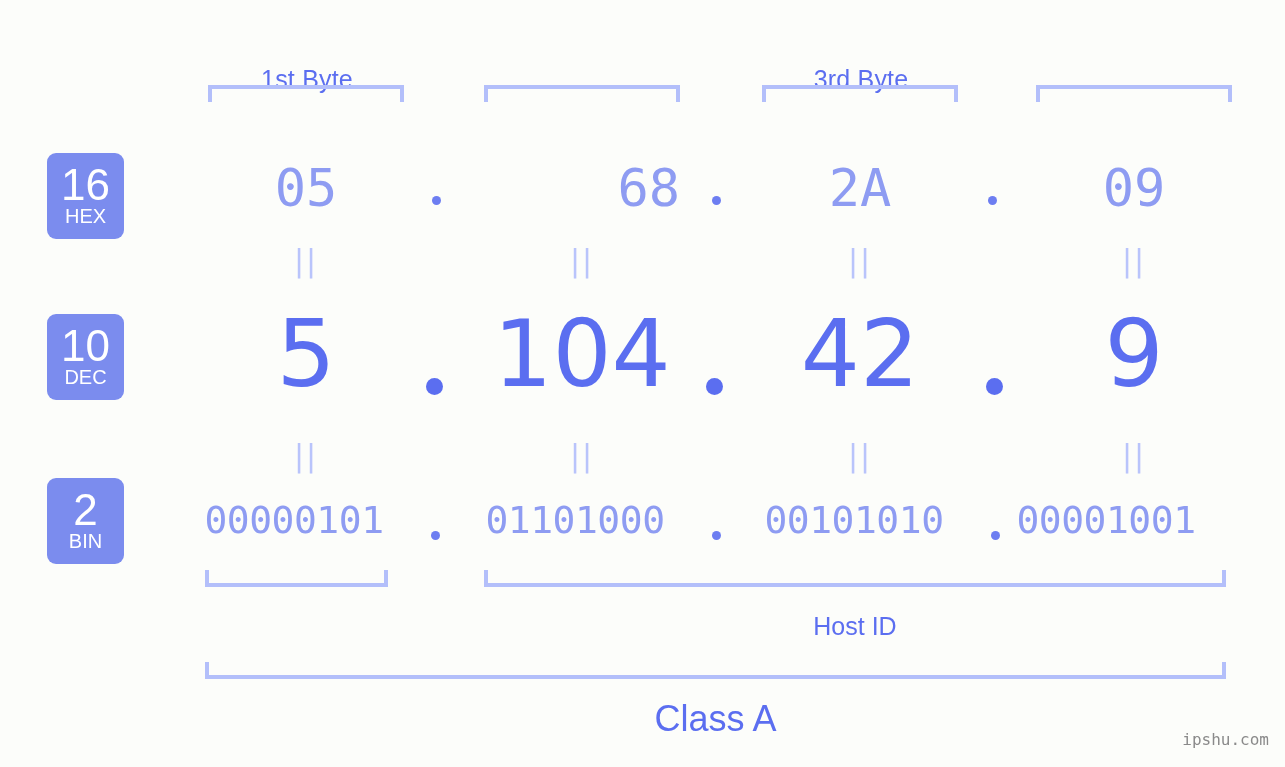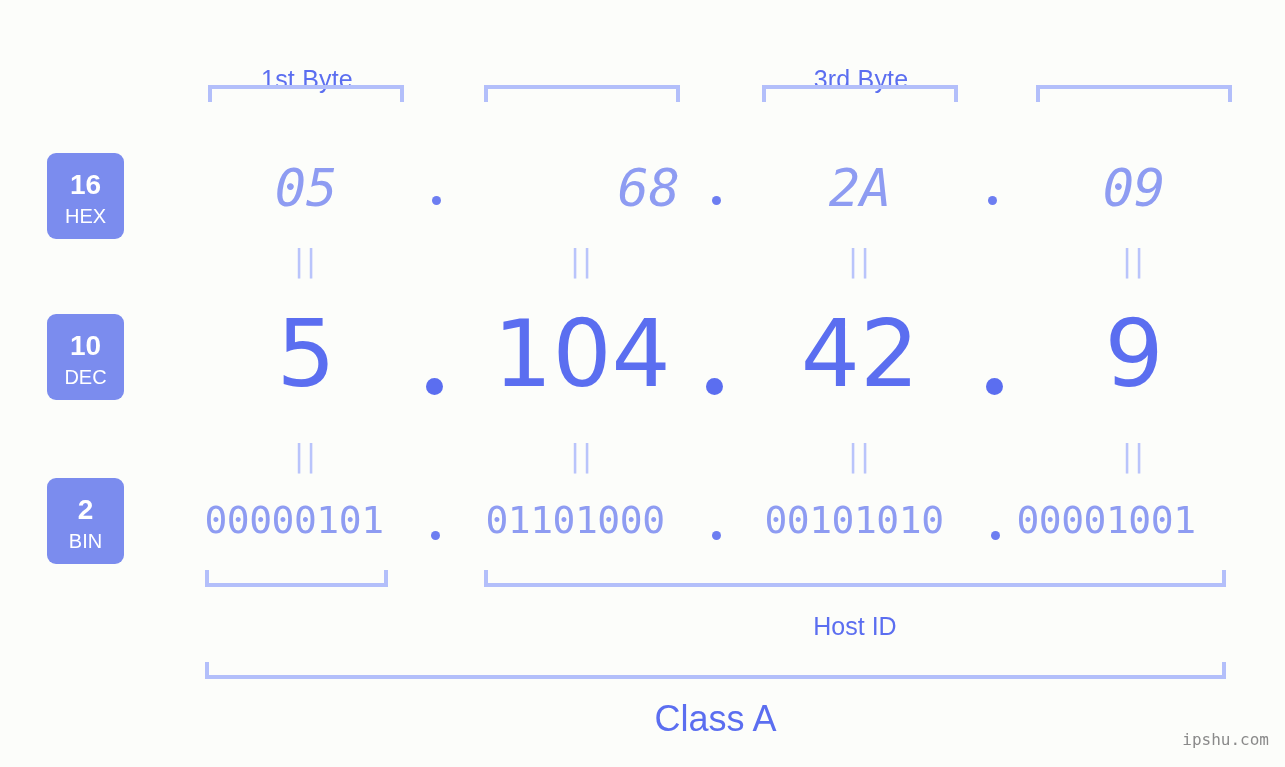--- a/index.html
+++ b/index.html
@@ -62,22 +62,22 @@
     background: #7b8cee;
     border-radius: 9px;
     color: #ffffff;
     display: flex;
     flex-direction: column;
     align-items: center;
     justify-content: center;
     line-height: 1;
   }
   .badge .num {
-    font-size: 28px;
-    font-weight: 700;
+    font-size: 44px;
+    font-weight: 400;
     line-height: 36px;
     margin-bottom: 3px;
   }
   .badge .name {
     font-size: 20px;
     font-weight: 400;
     line-height: 20px;
     text-align: right;
   }
 
@@ -85,21 +85,21 @@
   .val {
     position: absolute;
     text-align: center;
     white-space: nowrap;
   }
   .row-hex .val,
   .row-bin .val {
     font-family: "DejaVu Sans Mono", "Liberation Mono", monospace;
     color: #8e9cf2;
   }
-  .row-hex .val { font-size: 52px; font-style: italic; }
+  .row-hex .val { font-size: 52px; }
   .row-bin .val { font-size: 38px; letter-spacing: -0.5px; }
   .row-dec .val {
     font-family: "DejaVu Sans", sans-serif;
     color: #5b6ef0;
     font-size: 93px;
   }
 
   .dot {
     position: absolute;
     border-radius: 50%;

